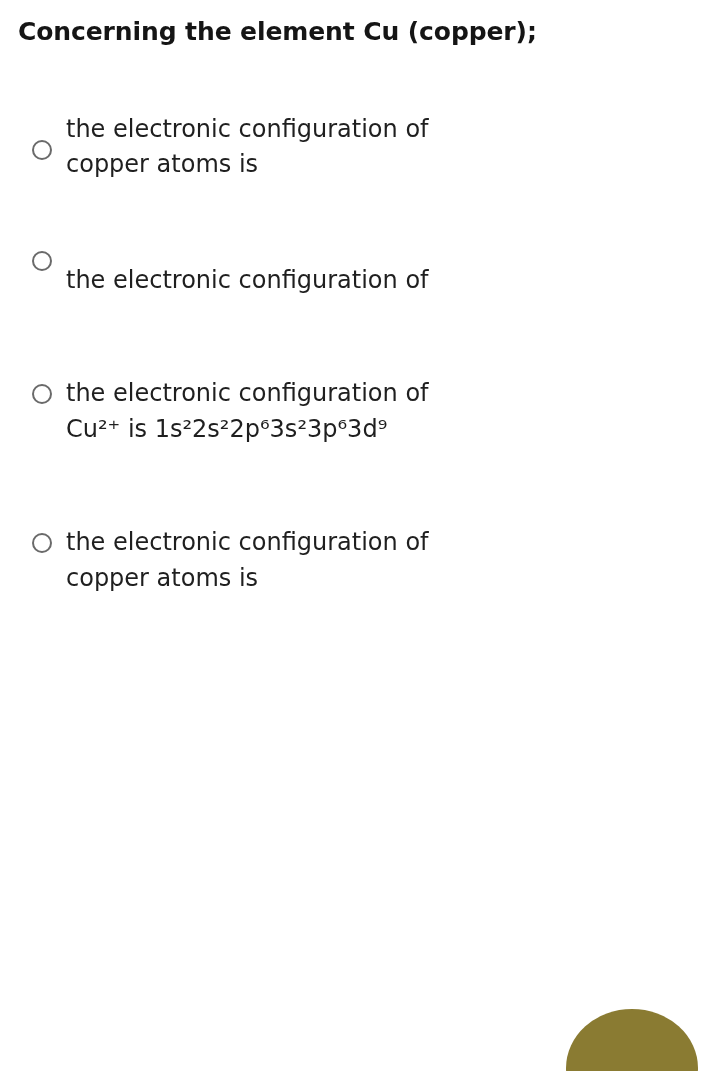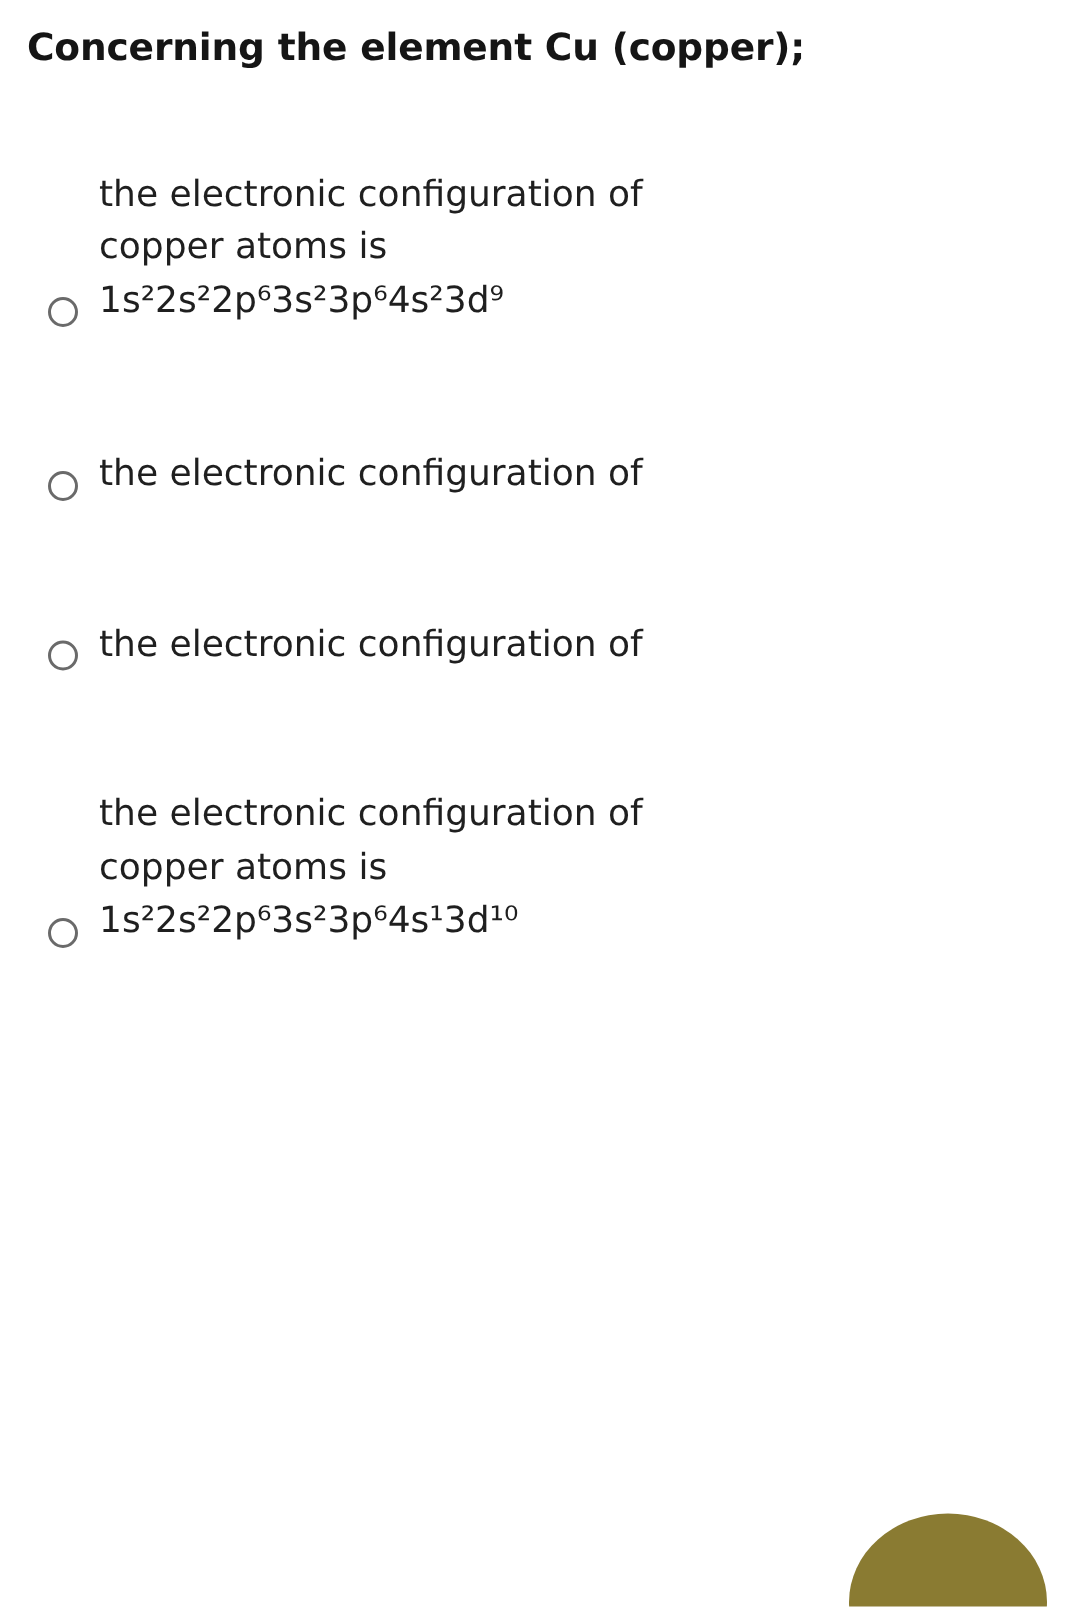--- a/index.html
+++ b/index.html
@@ -28,21 +28,21 @@
     line-height: 1.42;
     letter-spacing: -0.1px;
     color: #151515;
     margin: 4px 0 0 0;
   }
   .options {
     margin-top: 62px;
   }
   .option {
     display: flex;
-    align-items: flex-end;
+    align-items: center;
     margin-bottom: 42px;
   }
   .radio-wrap {
     width: 48px;
     flex: 0 0 48px;
     display: flex;
     justify-content: center;
     padding-top: 6px;
   }
   .radio {
@@ -91,49 +91,48 @@
 
   <div class="options">
 
     <div class="option">
       <div class="radio-wrap">
         <span class="radio"></span>
       </div>
       <div class="option-body">
         <span class="option-line">the electronic configuration of</span>
         <span class="option-line">copper atoms is</span>
-        <span class="option-line conf">1s²2s²2p⁶3s²3p⁶4s²3d⁹</span>
       </div>
     </div>
 
     <div class="option tight">
       <div class="radio-wrap">
         <span class="radio"></span>
       </div>
       <div class="option-body">
         <span class="option-line" style="margin-top:38px;">the electronic configuration of</span>
       </div>
     </div>
 
     <div class="option tight">
       <div class="radio-wrap">
         <span class="radio"></span>
       </div>
       <div class="option-body">
         <span class="option-line" style="margin-top:36px;">the electronic configuration of</span>
+        <span class="option-line conf">Cu²⁺ is 1s²2s²2p⁶3s²3p⁶3d⁹</span>
       </div>
     </div>
 
     <div class="option tight">
       <div class="radio-wrap">
         <span class="radio"></span>
       </div>
       <div class="option-body">
         <span class="option-line" style="margin-top:36px;">the electronic configuration of</span>
         <span class="option-line">copper atoms is</span>
-        <span class="option-line conf">1s²2s²2p⁶3s²3p⁶4s¹3d¹⁰</span>
       </div>
     </div>
 
   </div>
 
   <div class="blob"></div>
 </div>
 
 </body></html>

